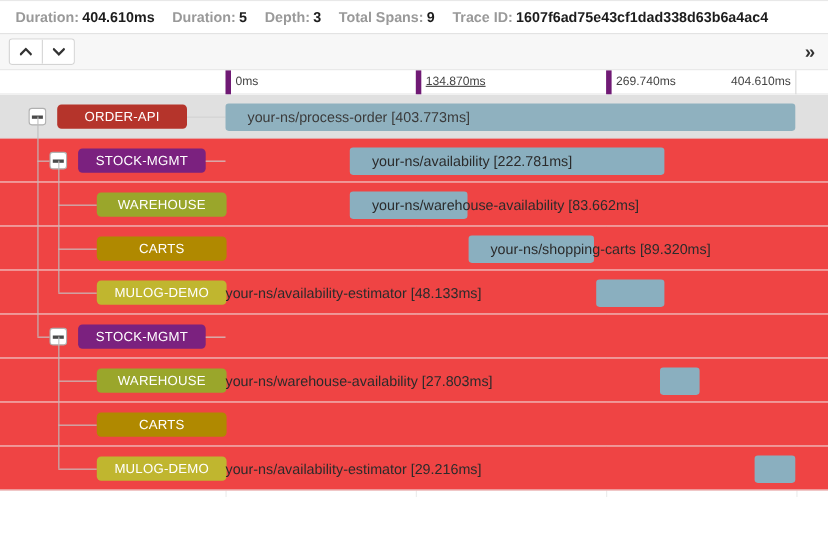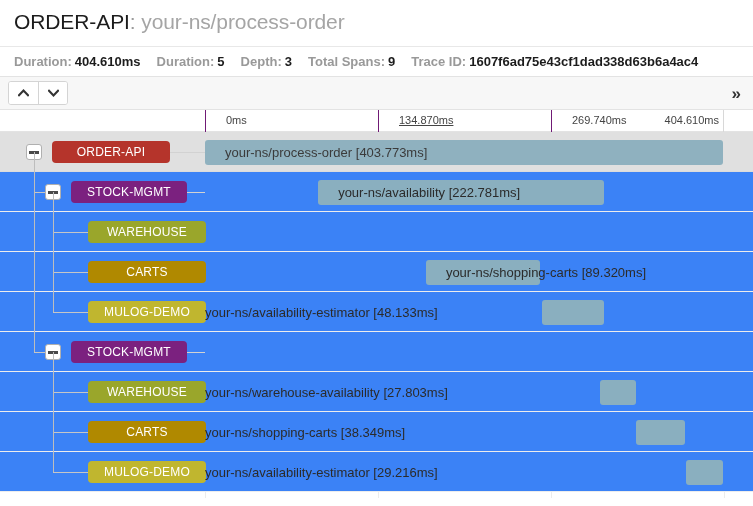--- a/index.html
+++ b/index.html
@@ -90,22 +90,22 @@
     height: 22px;
     border-bottom: 1px solid #e3e3e3;
     background: #fff;
   }
   .tick {
     position: absolute;
     top: 0;
     height: 22px;
     font-size: 11px;
     color: #444;
-    border-left: 1px solid #701a75;
-    padding-left: 20px;
+    border-left: 5px solid #701a75;
+    padding-left: 4px;
     line-height: 20px;
     white-space: nowrap;
   }
   .tick.last {
     border-left: none;
     border-right: 1px solid #d8d8d8;
     padding-left: 0;
     padding-right: 4px;
     text-align: right;
   }
@@ -115,21 +115,21 @@
 
   .grid-line {
     position: absolute; top: 0; bottom: 0;
     width: 1px; background: #ececec;
   }
 
   .row {
     position: relative;
     height: 40px;
     border-bottom: 1px solid #ededed;
-    background: #3b82f6;
+    background: #ef4444;
   }
   .row.root { background: #e0e0e0; border-bottom-color: #dcdcdc; }
 
   
   .left {
     position: absolute;
     left: 0; top: 0;
     width: 205px; height: 40px;
   }
   
@@ -211,26 +211,20 @@
   }
   .bar-label.inside { padding-left: 20px; }
   .bar-label.outside { padding-right: 6px; }
   .row.root .bar-label { color: #3b3b3b; }
 </style>
 </head>
 <body>
 
 <div id="app">
 
-  <div class="title-bar">
-    <div class="title-text">
-      <span class="title-service">ORDER-API</span><span class="title-colon">:</span>
-      <span class="title-op">your-ns/process-order</span>
-    </div>
-  </div>
 
   <div class="summary" id="summary">
       <div class="sum-item"><span class="sum-label">Duration:</span><span class="sum-value">404.610ms</span></div>
       <div class="sum-item"><span class="sum-label">Duration:</span><span class="sum-value">5</span></div>
       <div class="sum-item"><span class="sum-label">Depth:</span><span class="sum-value">3</span></div>
       <div class="sum-item"><span class="sum-label">Total Spans:</span><span class="sum-value">9</span></div>
       <div class="sum-item"><span class="sum-label">Trace ID:</span><span class="sum-value">1607f6ad75e43cf1dad338d63b6a4ac4</span></div>
     </div>
 
   <div class="toolbar">
@@ -283,20 +277,24 @@
           <div class="bar" style="left: 113.136px; width: 285.765px;"></div>
           <div class="bar-label inside" style="left: 113.136px;">your-ns/availability [222.781ms]</div>
         </div>
       </div>
       <div class="row">
         <div class="left">
           <div class="stub" style="left: 53px; width: 35px; top: 20px;"></div>
           <div class="svc" style="left: 88px; width: 118px; background: rgb(154, 166, 43);">WAREHOUSE</div>
           <div class="connector" style="left: 206px; width: 0px;"></div>
         </div>
+        <div class="tl">
+          <div class="bar" style="left: 113.136px; width: 107.315px;"></div>
+          <div class="bar-label inside" style="left: 113.136px;">your-ns/warehouse-availability [83.662ms]</div>
+        </div>
       </div>
       <div class="row">
         <div class="left">
           <div class="stub" style="left: 53px; width: 35px; top: 20px;"></div>
           <div class="svc" style="left: 88px; width: 118px; background: rgb(176, 137, 0);">CARTS</div>
           <div class="connector" style="left: 206px; width: 0px;"></div>
         </div>
         <div class="tl">
           <div class="bar" style="left: 220.884px; width: 114.572px;"></div>
           <div class="bar-label inside" style="left: 220.884px;">your-ns/shopping-carts [89.320ms]</div>
@@ -331,24 +329,20 @@
           <div class="bar" style="left: 395.077px; width: 35.6634px;"></div>
           <div class="bar-label outside" style="left: 0px; width: 423.077px;">your-ns/warehouse-availability [27.803ms]</div>
         </div>
       </div>
       <div class="row">
         <div class="left">
           <div class="stub" style="left: 53px; width: 35px; top: 20px;"></div>
           <div class="svc" style="left: 88px; width: 118px; background: rgb(176, 137, 0);">CARTS</div>
           <div class="connector" style="left: 206px; width: 0px;"></div>
         </div>
-        <div class="tl">
-          <div class="bar" style="left: 430.993px; width: 49.1909px;"></div>
-          <div class="bar-label outside" style="left: 0px; width: 458.993px;">your-ns/shopping-carts [38.349ms]</div>
-        </div>
       </div>
       <div class="row">
         <div class="left">
           <div class="stub" style="left: 53px; width: 35px; top: 20px;"></div>
           <div class="svc" style="left: 88px; width: 118px; background: rgb(192, 182, 47);">MULOG-DEMO</div>
           <div class="connector" style="left: 206px; width: 0px;"></div>
         </div>
         <div class="tl">
           <div class="bar" style="left: 480.634px; width: 37.4759px;"></div>
           <div class="bar-label outside" style="left: 0px; width: 508.634px;">your-ns/availability-estimator [29.216ms]</div>

